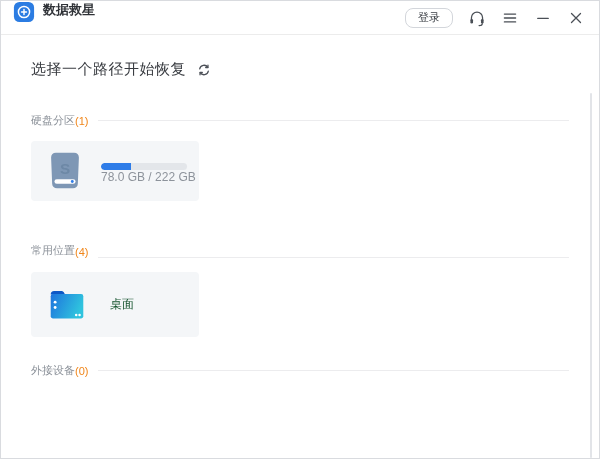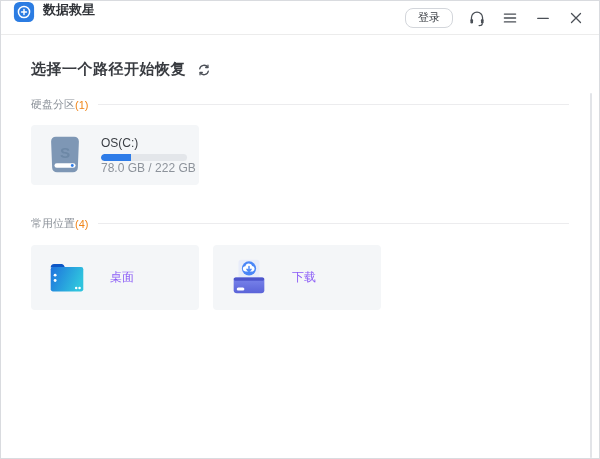--- a/index.html
+++ b/index.html
@@ -18,26 +18,26 @@
   .app-title { font-size:13px; font-weight:700; color:#2f3237; margin-left:8px; }
   .titlebar-right { margin-left:auto; display:flex; align-items:center; gap:15px; }
   .login-btn {
     border:1px solid #d3d6db; border-radius:8px; background:#fff;
     font-size:11px; color:#3d4147; padding:2px 12px 3px; line-height:13px; cursor:pointer;
     font-family:inherit;
   }
   .tb-icon { width:18px; height:18px; display:block; cursor:pointer; }
   
   .content { padding:0 30px; }
-  .heading-row { margin-top:25px; display:flex; align-items:center; gap:11px;font-weight:bold; }
+  .heading-row { margin-top:25px; display:flex; align-items:center; gap:11px; }
   .heading { font-size:15px; color:#383b40; letter-spacing:.5px; }
   .refresh-icon { width:14px; height:14px; display:block; cursor:pointer; margin-top:1px; }
   .section-row { display:flex; align-items:center; }
-  .section-row.s1 { margin-top:18px; }
-  .section-row.s2 { margin-top:31px; }
+  .section-row.s1 { margin-top:34px; }
+  .section-row.s2 { margin-top:42px;align-items:flex-end; }
   .section-row.s3 { margin-top:26px; }
   .section-label { font-size:11px; color:#8b9199; white-space:nowrap; }
   .section-count { font-size:11px; color:#f08519; }
   .divider { flex:1; height:1px; background:#ececee; margin-left:10px; }
   
   .drive-card {
     margin-top:13px; width:168px; height:60px; background:#f4f6f8; border-radius:4px;
     display:flex; align-items:center; padding-left:11px; cursor:pointer;
   }
   .drive-icon { width:46px; height:46px; flex:0 0 auto; display:block; }
@@ -45,21 +45,21 @@
   .drive-name { font-size:12px; color:#3a3e44; }
   .usage-track { width:86px; height:7px; background:#e3e6ea; border-radius:3.5px; margin-top:4px; overflow:hidden; }
   .usage-fill { height:100%; background:#2e7ce8; border-radius:3.5px 0 0 3.5px; }
   .usage-text { font-size:12px; color:#8d939b; }
   .cards-grid { margin-top:14px; width:532px; display:flex; flex-wrap:wrap; gap:17px 14px; }
   .loc-card {
     width:168px; height:65px; background:#f4f6f8; border-radius:4px;
     display:flex; align-items:center; padding-left:13px; cursor:pointer;
   }
   .loc-icon { width:46px; height:46px; flex:0 0 auto; display:block; }
-  .loc-label { font-size:12px; color:#8b5cf6; margin-left:20px; }
+  .loc-label { font-size:12px; color:#14532d; margin-left:20px; }
   
   .scrollbar {
     position:absolute; right:7px; top:92px; bottom:0; width:2px;
     background:#e2e4e8; border-radius:1px; cursor:pointer;
   }
 </style>
 </head>
 <body>
 
 <div class="window">
@@ -115,21 +115,20 @@
     </div>
 
     <div class="drive-card">
       <svg class="drive-icon" viewBox="0 0 48 48">
         <path d="M9.5 10c0-3 2-5 5-5h19c3 0 5 2 5 5l-1.1 27.2c-.1 2.9-2.2 4.8-5.1 4.8H15.7c-2.9 0-5-1.9-5.1-4.8Z" fill="#7e97b5"></path>
         <text x="24" y="27" text-anchor="middle" font-size="16" font-weight="bold" fill="#6d88a6" font-family="sans-serif">S</text>
         <rect x="13" y="32.5" width="22" height="4.8" rx="2.4" fill="#fff"></rect>
         <circle cx="31.6" cy="34.9" r="1.5" fill="#2e7ce8"></circle>
       </svg>
       <div class="drive-info">
-        <div class="drive-name">OS(C:)</div>
         <div class="usage-track">
           <div class="usage-fill" style="width: 35%;"></div>
         </div>
         <div class="usage-text">78.0 GB / 222 GB</div>
       </div>
     </div>
 
     <div class="section-row s2">
       <span class="section-label">常用位置</span>
         <span class="section-count">(4)</span>
@@ -151,38 +150,25 @@
           <circle cx="11.6" cy="21" r="1.5" fill="#fff"></circle>
           <circle cx="11.6" cy="26.6" r="1.5" fill="#fff"></circle>
           <circle cx="33.6" cy="34.4" r="1.3" fill="#fff"></circle>
           <circle cx="37.1" cy="34.4" r="1.3" fill="#fff"></circle>
         </svg>
         <span class="loc-label">桌面</span>
       </div>
 
 
 
-      <div class="loc-card">
-        <svg class="loc-icon" viewBox="0 0 48 48">
-          <defs>
-            <linearGradient id="gIndigo" x1="0" y1="0" x2="0" y2="1">
-              <stop offset="0" stop-color="#7b86ec"></stop>
-                <stop offset="1" stop-color="#5a63d8"></stop>
-            </linearGradient>
-          </defs>
-          <rect x="13" y="5" width="22" height="21" rx="3" fill="#e8ecf9"></rect>
-          <circle cx="24" cy="14" r="7.4" fill="#4a86f7"></circle>
-          <path d="M20.4 17.2a2.7 2.7 0 0 1-.2-5.4 3.7 3.7 0 0 1 7.2-.3 2.9 2.9 0 0 1 .5 5.6Z" fill="#fff"></path>
-          <path d="M24 12v4.8M21.9 15l2.1 2.1 2.1-2.1" fill="none" stroke="#4a86f7" stroke-width="1.5" stroke-linecap="round" stroke-linejoin="round"></path>
-          <path d="M8 26.2c0-1.8 1-2.8 2.8-2.8h26.4c1.8 0 2.8 1 2.8 2.8v10.6c0 2-1.2 3.2-3.3 3.2H11.3c-2.1 0-3.3-1.2-3.3-3.2Z" fill="url(#gIndigo)"></path>
-          <rect x="8" y="23.4" width="32" height="3.4" rx="1.7" fill="#4d55cb"></rect>
-          <rect x="11.2" y="33.8" width="8" height="3.2" rx="1.6" fill="#fff"></rect>
-        </svg>
-        <span class="loc-label">下载</span>
-      </div>
 
     </div>
 
+    <div class="section-row s3">
+      <span class="section-label">外接设备</span>
+        <span class="section-count">(0)</span>
+      <div class="divider"></div>
+    </div>
 
   </div>
 
   <div class="scrollbar"></div>
 </div>
 
 </body></html>

